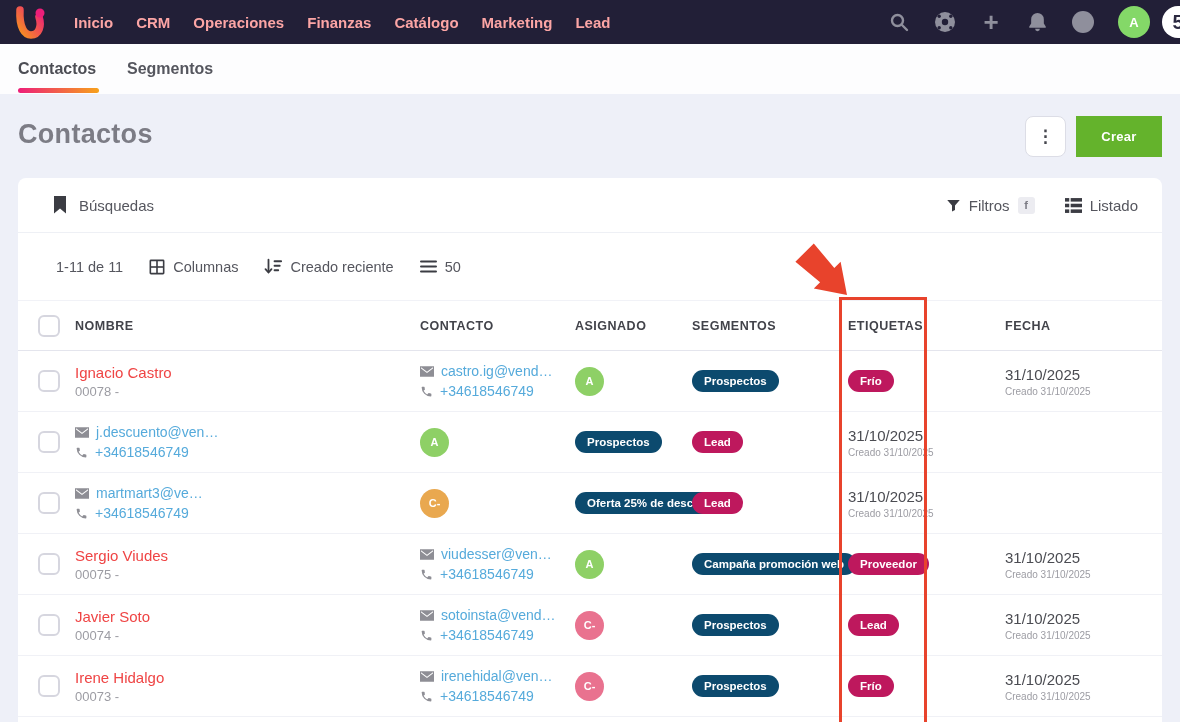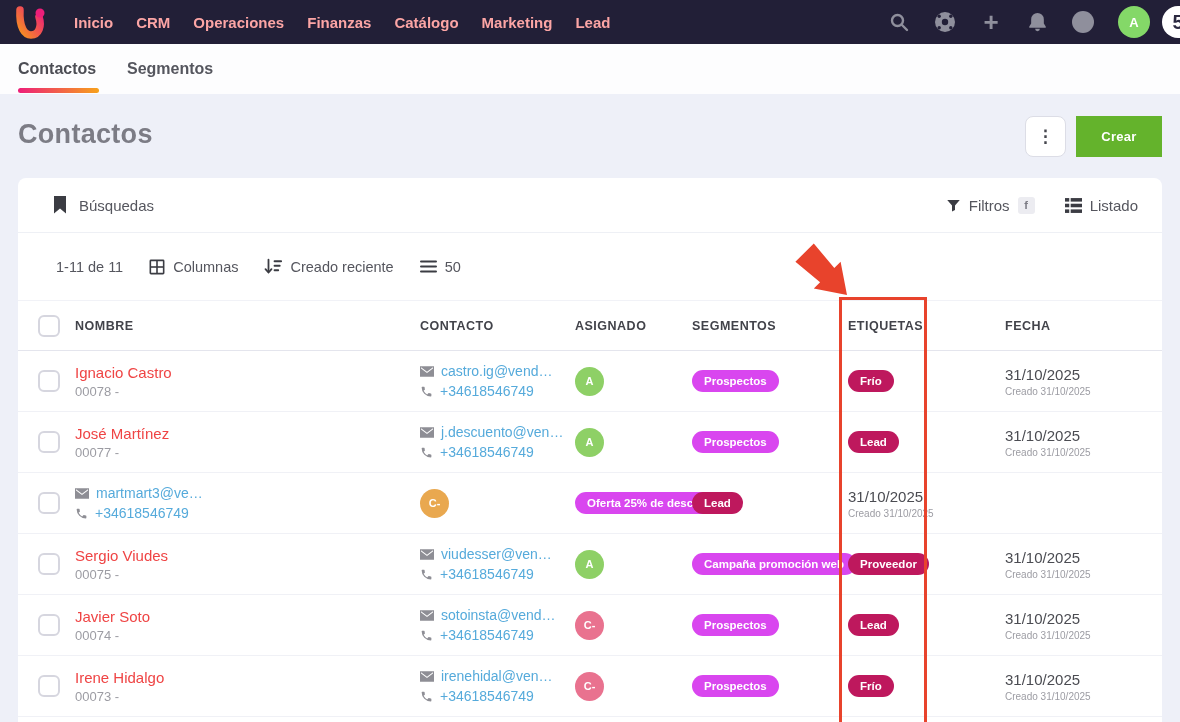--- a/index.html
+++ b/index.html
@@ -58,21 +58,21 @@
   .thead { height:51px; border-top:1px solid #f1f2f7; border-bottom:1px solid #e4e5ed; }
   .th { font-size:12.5px; font-weight:bold; color:#42434a; letter-spacing:.5px; }
   .checkbox { width:22px; height:22px; border:2px solid #d6d6df; border-radius:6px; background:#fff; margin-left:20px; cursor:pointer; }
   .trow { height:61px; border-bottom:1px solid #f0f1f6; }
   .name-link { font-size:15px; color:#ef4444; cursor:pointer; }
   .row-id { font-size:13px; color:#9c9ca3; margin-top:3px; }
   .contact-line { display:flex; align-items:center; gap:7px; font-size:14px; color:#55aadb; line-height:20px; cursor:pointer; }
   .avatar-cell { width:29px; height:29px; border-radius:50%; color:#fff; font-size:11px; font-weight:bold;
                  display:flex; align-items:center; justify-content:center; }
   .pill { display:inline-block; font-size:11.5px; font-weight:bold; color:#fff; border-radius:12px; padding:5px 12px; white-space:nowrap; }
-  .pill.segment { background:#d946ef; }
+  .pill.segment { background:#0c4a6e; }
   .pill.tag { background:#be185d; }
   .date-main { font-size:15px; color:#4b4c52; }
   .date-sub { font-size:10px; color:#9c9ca3; margin-top:3px; }
 
   
   .annot-rect { position:absolute; left:839px; top:297px; width:88px; height:430px;
                 border:3px solid #e8432c; z-index:20; pointer-events:none; }
   .annot-arrow { position:absolute; left:766px; top:220px; z-index:21; pointer-events:none; }
 </style>
 </head>
@@ -257,24 +257,20 @@
       <div class="date-main">31/10/2025</div>
       <div class="date-sub">Creado 31/10/2025</div>
     </div>
   </div>
 
   <div class="grid-row trow">
     <div>
             <div class="checkbox"></div>
           </div>
     <div>
-      <div class="name-link">José Martínez</div>
-      <div class="row-id">00077 -</div>
-    </div>
-    <div>
       <div class="contact-line">
         <svg width="14" height="11" viewBox="0 0 20 15">
                 <path fill="#8e8e95" d="M0 0h20v15H0z"></path>
                 <path fill="#fff" d="M1.5 1.5 10 8l8.5-6.5v1.8L10 9.8 1.5 3.3z"></path>
               </svg>
         <span>j.descuento@ven…</span>
       </div>
       <div class="contact-line">
         <svg width="13" height="13" viewBox="0 0 24 24">
                 <path fill="#8e8e95" d="M6.6 10.8a15.1 15.1 0 0 0 6.6 6.6l2.2-2.2a1 1 0 0 1 1-.25 11.4 11.4 0 0 0 3.6.57 1 1 0 0 1 1 1V20a1 1 0 0 1-1 1A17 17 0 0 1 3 4a1 1 0 0 1 1-1h3.5a1 1 0 0 1 1 1 11.4 11.4 0 0 0 .57 3.6 1 1 0 0 1-.25 1z"></path>

